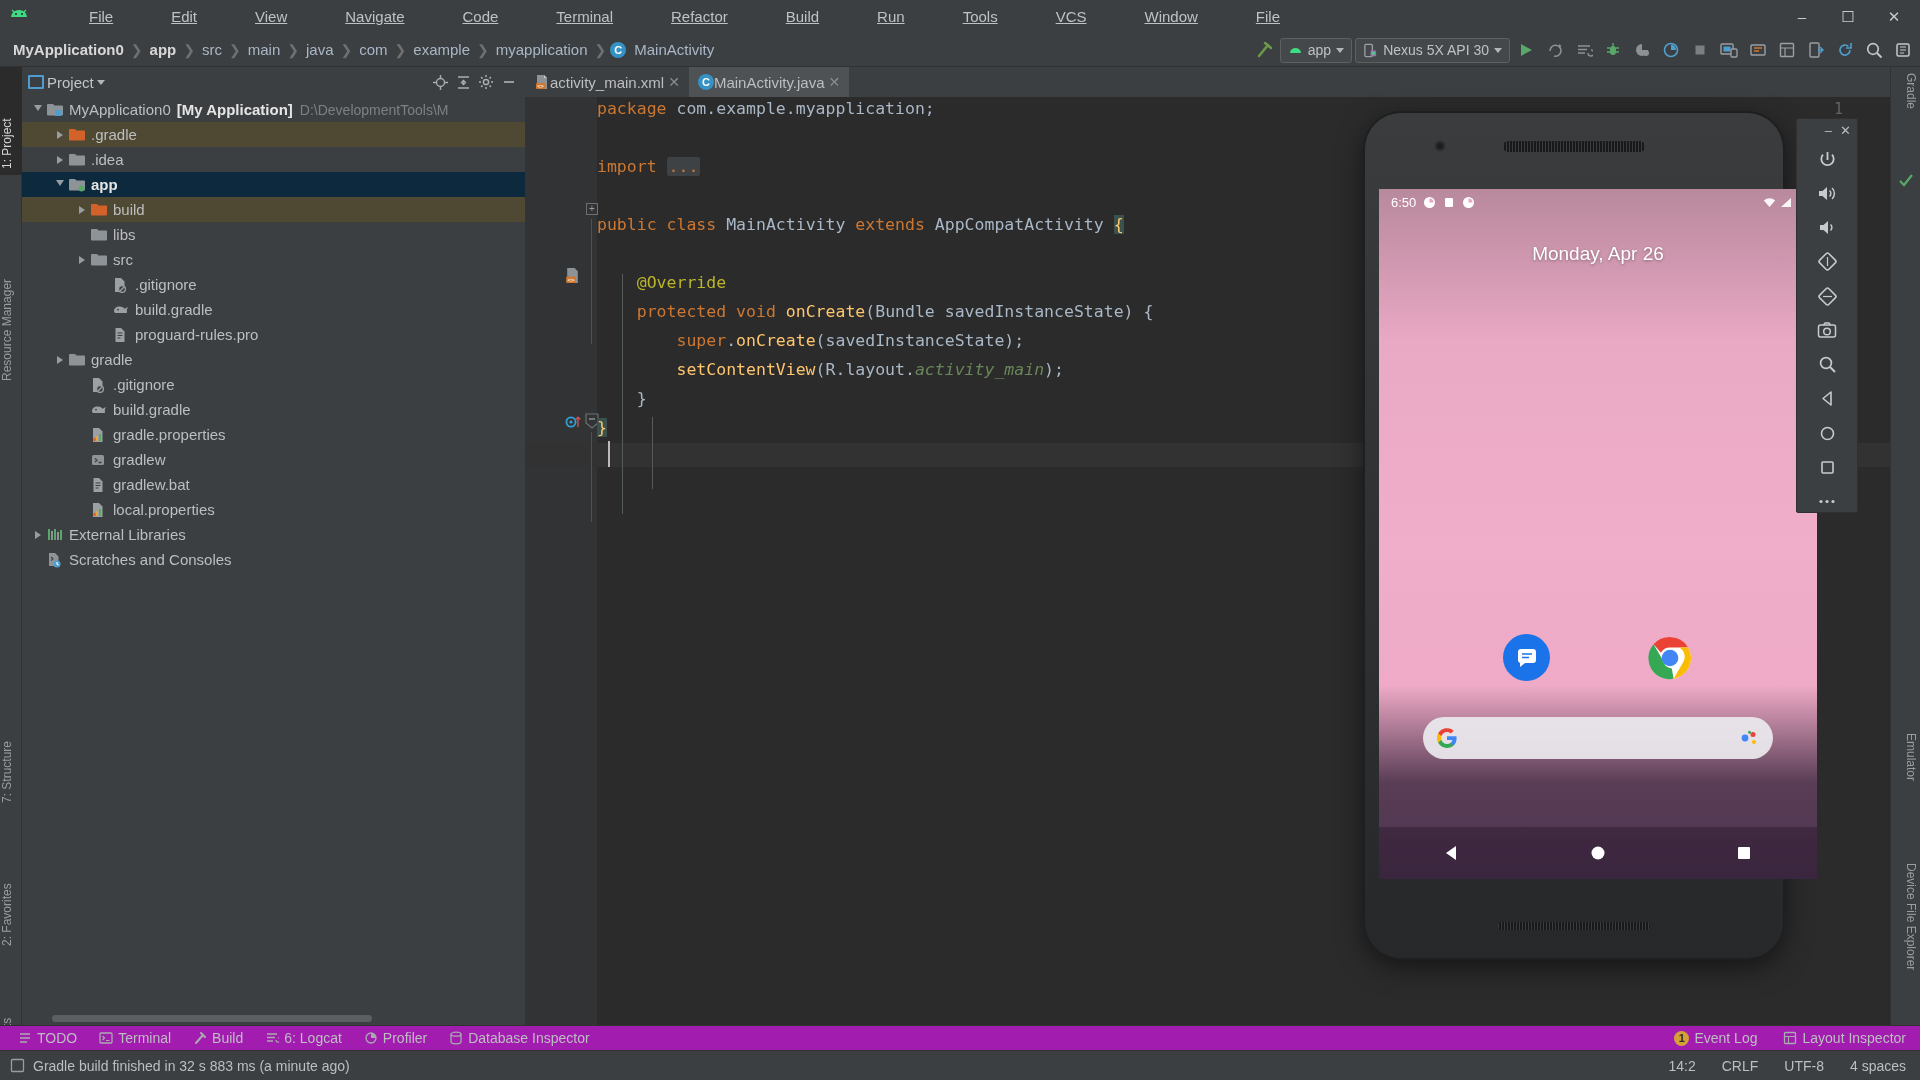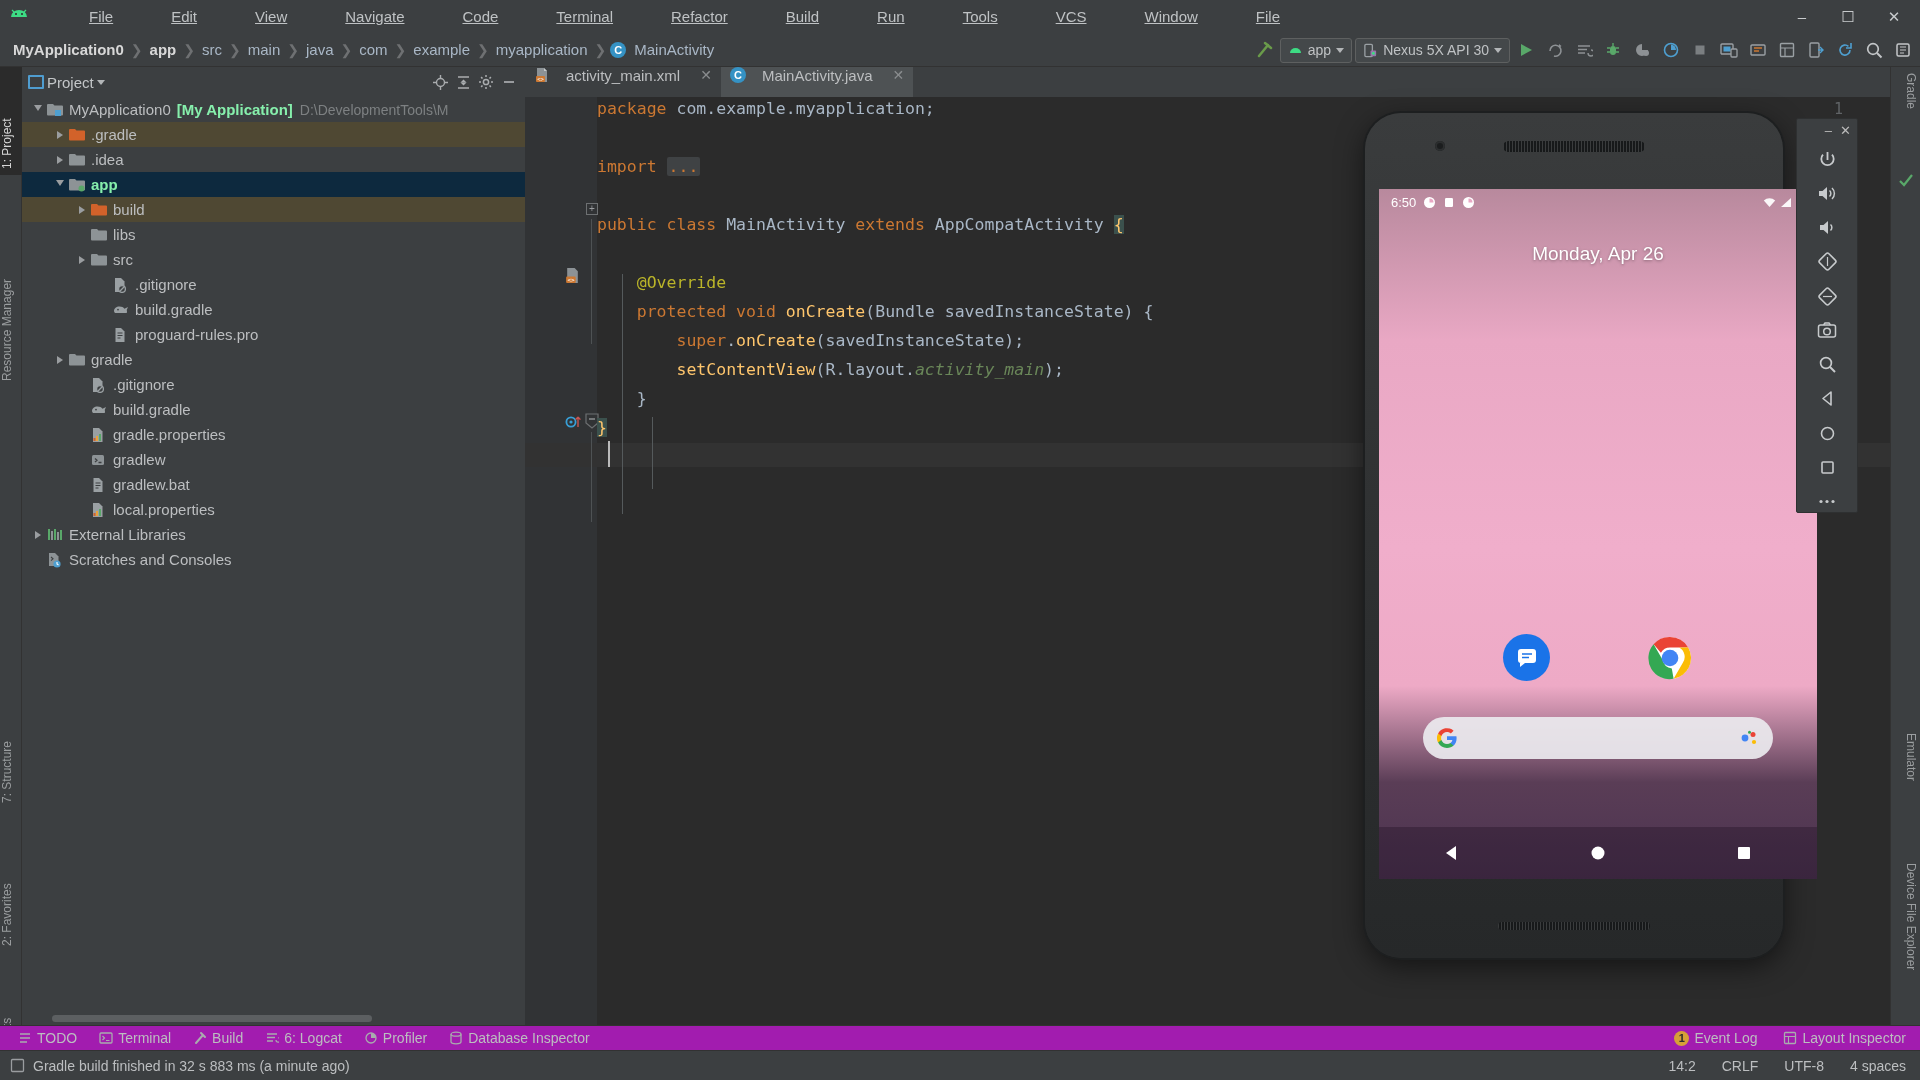--- a/index.html
+++ b/index.html
@@ -75,29 +75,29 @@
   .hicon{ width:20px;height:20px;display:flex;align-items:center;justify-content:center;color:#aaadaf;}
   .tree{ position:absolute; left:0; right:0; top:30px; bottom:14px; overflow:hidden;}
   .row{ height:25px; display:flex; align-items:center; font-size:15px; color:#bcbec0; white-space:nowrap; padding-right:6px;}
   .row.hl-gradle{ background:#4f4833; }
   .row.hl-sel{ background:#0d293e; }
   .arrow{ width:16px;height:16px;display:flex;align-items:center;justify-content:center;flex:0 0 16px;}
   .arrow i{ width:0;height:0;border-top:4.5px solid transparent;border-bottom:4.5px solid transparent;border-left:6px solid #9a9da0; display:block;}
   .arrow.open i{ border-left:4.5px solid transparent;border-right:4.5px solid transparent;border-top:6px solid #9a9da0;}
   .ficon{ width:18px;height:16px;flex:0 0 18px; margin-right:5px; position:relative;}
   .lbl{ }
-  .lbl.bold{ font-weight:bold; color:#86efac; }
+  .lbl.bold{ font-weight:bold; color:#e5e5e5; }
   .path{ color:#7d8082; margin-left:7px; font-size:14px;}
   .hscroll{ position:absolute; left:30px; bottom:3px; width:320px; height:7px; background:#5c5f61; border-radius:4px;}
 
   
   .editorwrap{ position:absolute; left:525px; top:67px; right:30px; bottom:55px; background:#2b2b2b;}
   .tabsbar{ height:30px; background:#3c3f41; display:flex; align-items:flex-end; }
   .etab{
-    height:30px; display:flex; gap:16px; padding:0 9px;
+    height:30px; display:flex; align-items:center; gap:0; padding:0 9px;
     font-size:15px; color:#bcbec0; background:#3c3f41; position:relative;
   }
   .etab.active{ background:#4e5254; }
   .etab .x{ color:#8a8d8f; font-size:14px; margin-left:4px;}
   .code{ position:absolute; left:0; right:0; top:30px; bottom:0; background:#2b2b2b; overflow:hidden;}
   .gutter{ position:absolute; left:0; top:0; width:72px; bottom:0; background:#313335;}
   .lnum{ position:absolute; right:47px; width:30px; text-align:right;
         font-family:"DejaVu Sans Mono", monospace; font-size:15px; color:#606366;}
   .codelines{ position:absolute; left:72px; top:0; right:0; bottom:0;
         font-family:"DejaVu Sans Mono", monospace; font-size:16.5px; line-height:24px; }

